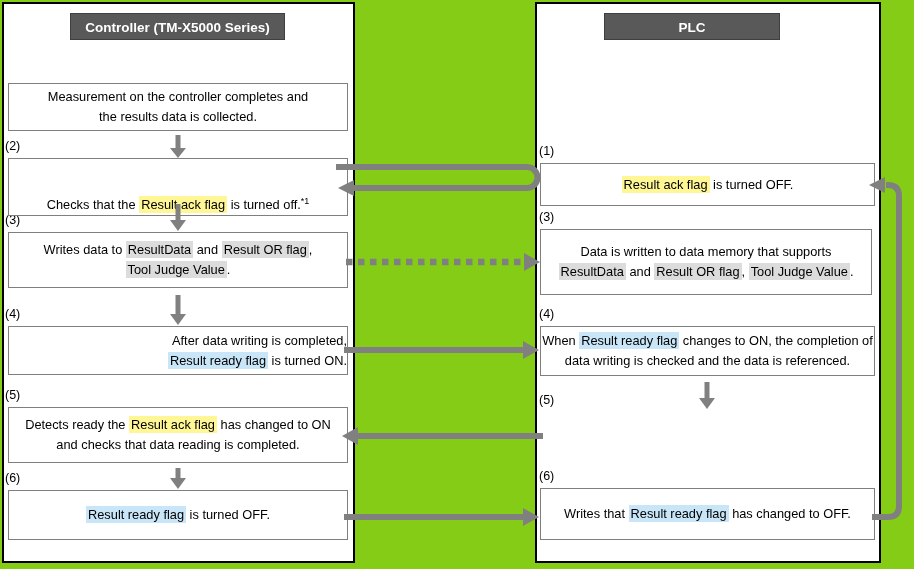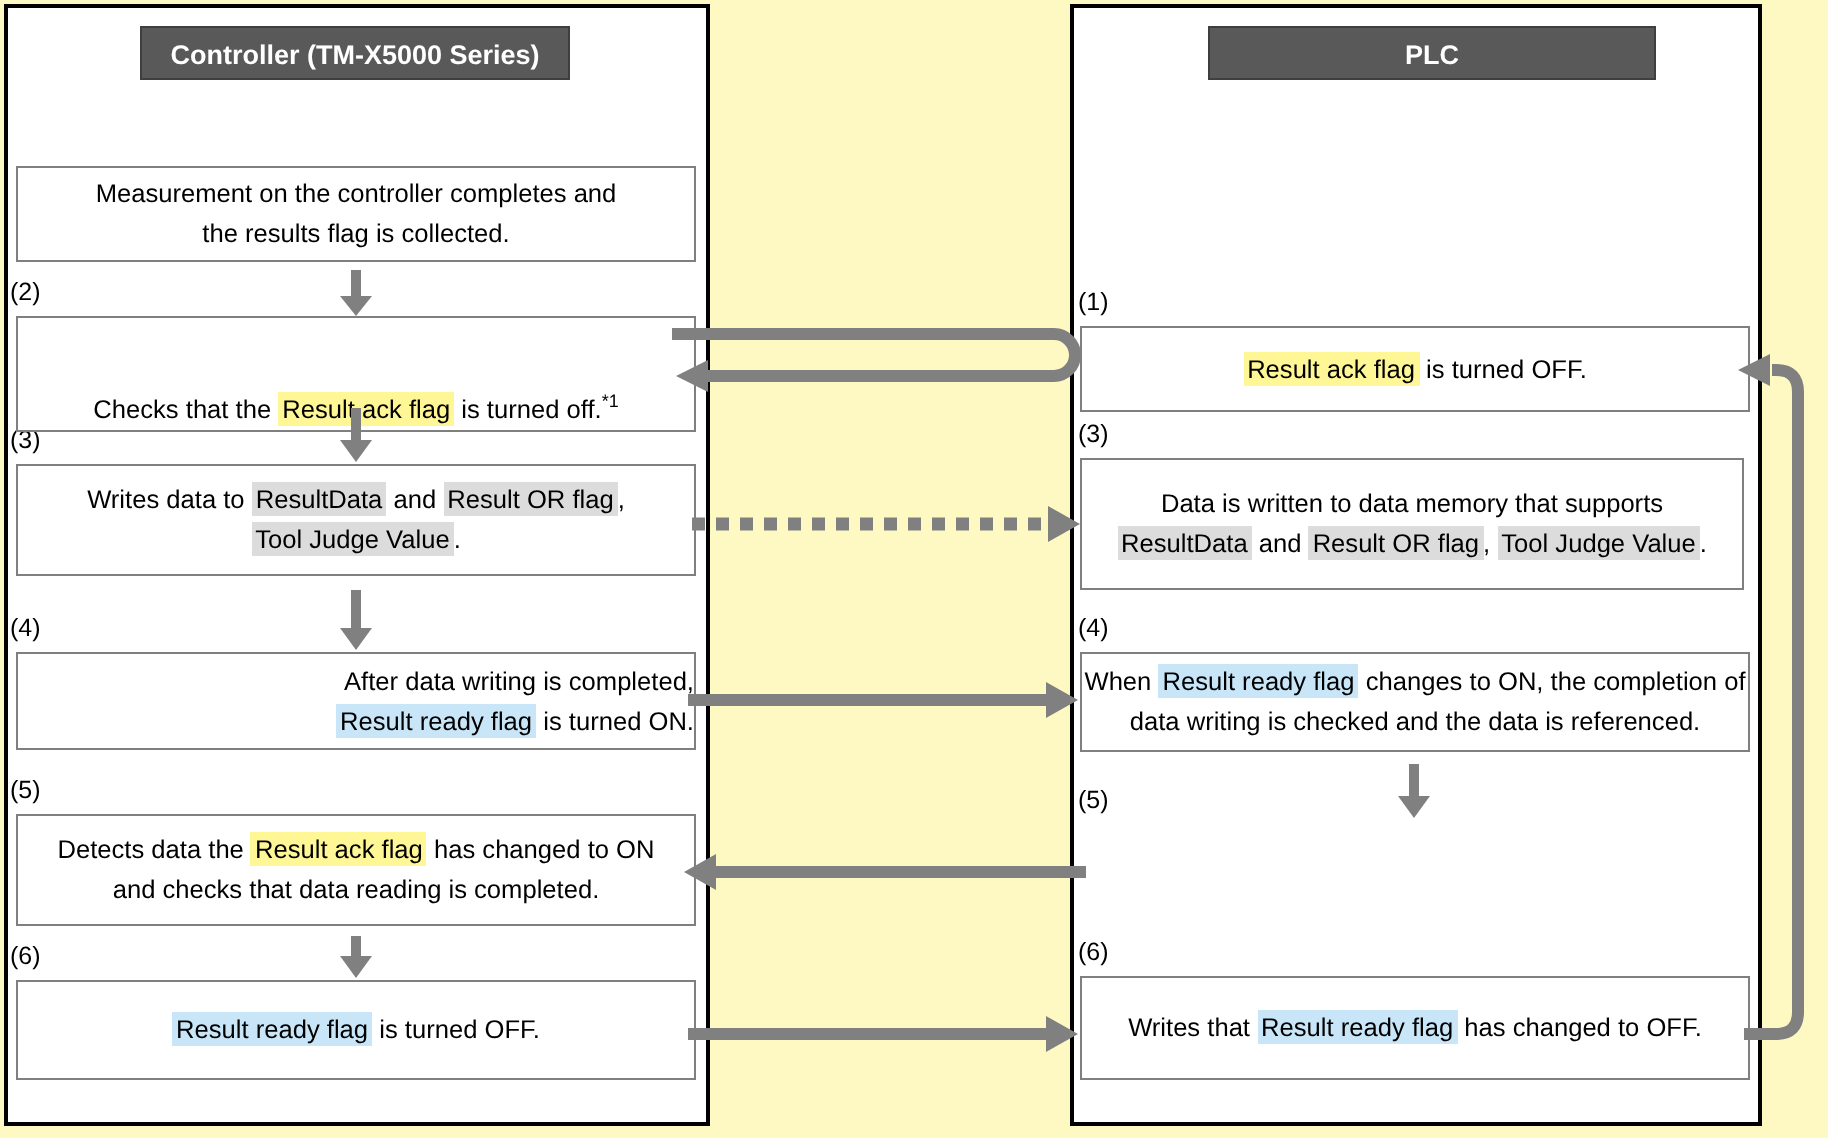--- a/index.html
+++ b/index.html
@@ -1,29 +1,29 @@
 <!DOCTYPE html>
 <html><head>
 <meta charset="utf-8">
 <style>
   html,body{margin:0;padding:0;background:#ffffff;}
   .canvas{
-    position:relative;width:914px;height:569px;background:#fef9c3;
+    position:relative;width:914px;height:569px;background:#84cc16;
     font-family:"Liberation Sans",sans-serif;color:#000;overflow:hidden;
   }
   .panel{position:absolute;top:2px;height:561px;border:2px solid #000;background:#fff;box-sizing:border-box;}
   .panel-left{left:2px;width:353px;}
   .panel-right{left:535px;width:346px;}
   .hdr{
     position:absolute;height:27px;background:#595959;color:#fff;
     font-size:13.5px;font-weight:bold;text-align:center;line-height:27px;
     border:1px solid #3f3f3f;box-sizing:border-box;
   }
   .hdr-left{left:70px;top:13px;width:215px;}
-  .hdr-right{left:604px;top:13px;width:224px;}
+  .hdr-right{left:604px;top:13px;width:176px;}
   .box{
     position:absolute;background:#fff;border:1px solid #7f7f7f;box-sizing:border-box;
     display:flex;flex-direction:column;justify-content:center;align-items:center;
     font-size:12.8px;line-height:20px;z-index:2;
   }
   .box .line{white-space:pre;text-align:center;}
   .hl{padding:1px 2px;}
   .hl-yellow{background:#FFF796;}
   .hl-blue{background:#C8E6F8;}
   .hl-gray{background:#DCDCDC;}
@@ -66,35 +66,35 @@
   <div class="step-label" id="lab-l5">(5)</div>
   <div class="step-label" id="lab-l6">(6)</div>
   <div class="step-label" id="lab-r1">(1)</div>
   <div class="step-label" id="lab-r3">(3)</div>
   <div class="step-label" id="lab-r4">(4)</div>
   <div class="step-label" id="lab-r5">(5)</div>
   <div class="step-label" id="lab-r6">(6)</div>
 
   <div class="box" id="b-l1">
       <div class="line"><span>Measurement on the controller completes and</span></div>
-      <div class="line"><span>the results flag is collected.</span></div>
+      <div class="line"><span>the results data is collected.</span></div>
     </div>
   <div class="box" id="b-l2">
       <div class="line"><span>Checks that the </span><span class="hl hl-yellow">Result ack flag</span><span> is turned off.</span><sup>*1</sup></div>
     </div>
   <div class="box" id="b-l3">
       <div class="line"><span>Writes data to </span><span class="hl hl-gray">ResultData</span><span> and </span><span class="hl hl-gray">Result OR flag</span><span>,</span></div>
       <div class="line"><span class="hl hl-gray">Tool Judge Value</span><span>.</span></div>
     </div>
   <div class="box" id="b-l4">
       <div class="line"><span>After data writing is completed,</span></div>
       <div class="line"><span class="hl hl-blue">Result ready flag</span><span> is turned ON.</span></div>
     </div>
   <div class="box" id="b-l5">
-      <div class="line"><span>Detects data the </span><span class="hl hl-yellow">Result ack flag</span><span> has changed to ON</span></div>
+      <div class="line"><span>Detects ready the </span><span class="hl hl-yellow">Result ack flag</span><span> has changed to ON</span></div>
       <div class="line"><span>and checks that data reading is completed.</span></div>
     </div>
   <div class="box" id="b-l6">
       <div class="line"><span class="hl hl-blue">Result ready flag</span><span> is turned OFF.</span></div>
     </div>
   <div class="box" id="b-r1">
       <div class="line"><span class="hl hl-yellow">Result ack flag</span><span> is turned OFF.</span></div>
     </div>
   <div class="box" id="b-r3">
       <div class="line"><span>Data is written to data memory that supports</span></div>

